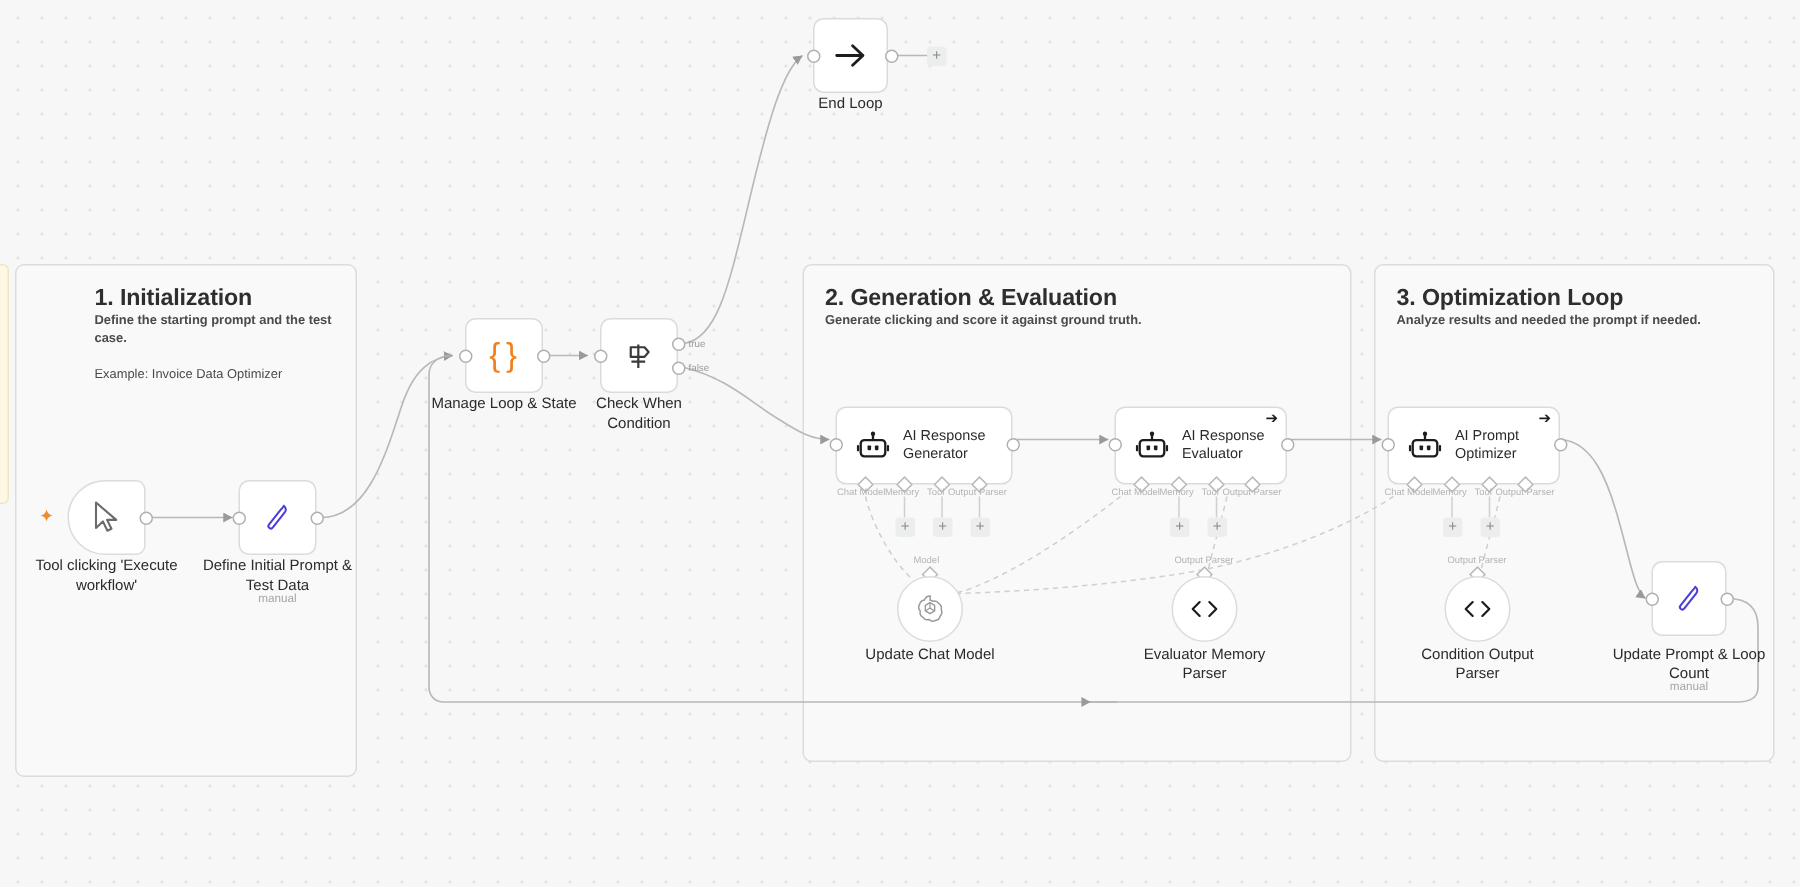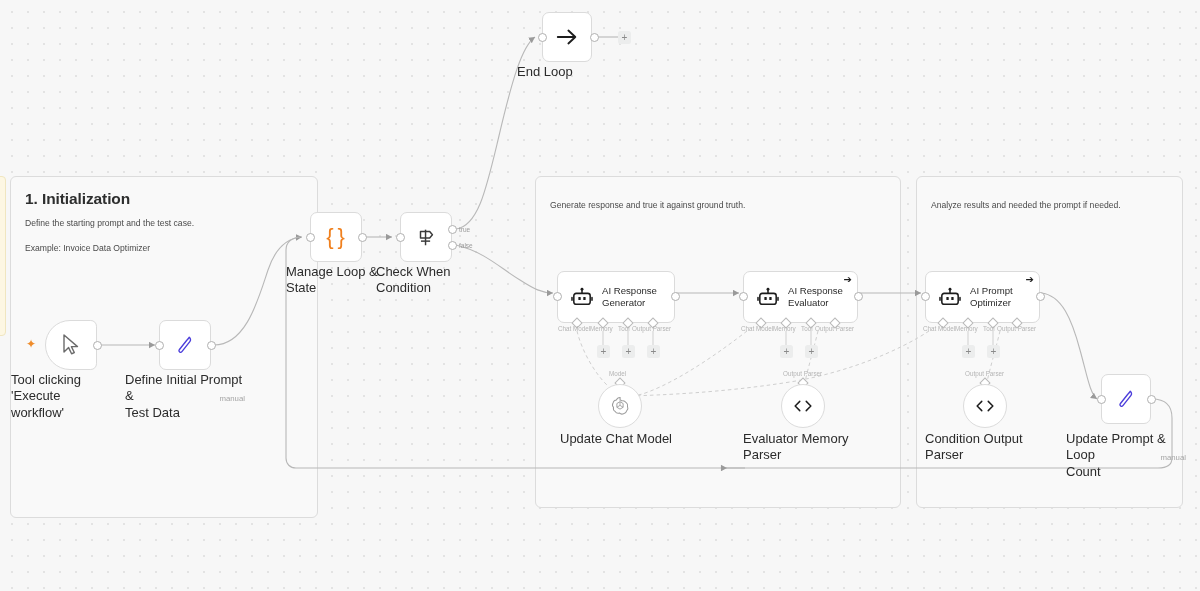--- a/index.html
+++ b/index.html
@@ -29,40 +29,40 @@
     margin:0;font-size:15.5px;font-weight:700;color:#2d2e2e;
     letter-spacing:-0.1px;
   }
   .sticky .sub{
     margin:0;font-size:8.6px;color:#4a4a4a;line-height:1.35;
   }
   .sticky .sub2{
     margin:0;font-size:8.6px;color:#4a4a4a;line-height:1.35;
   }
   .sticky-body{padding:13px 14px 0 14px;}
-  .sticky-body .sub{margin-top:10px;}
+  .sticky-body .sub{font-weight:bold;}
   .sticky-body .sub2{margin-top:13px;}
 
   
   #edges{position:absolute;left:0;top:0;width:1200px;height:591px;pointer-events:none;}
 
   
   .node{position:absolute;box-sizing:border-box;}
   .nbox{
     position:absolute;background:#ffffff;border:1px solid #dbdbdb;
     border-radius:7px;box-sizing:border-box;
     display:flex;align-items:center;justify-content:center;
   }
   .nbox.trigger{border-radius:28px 7px 7px 28px;}
   .nlabel{
-    position:absolute;text-align:left;font-size:13px;color:#2b2b2b;
+    position:absolute;text-align:center;font-size:10px;color:#2b2b2b;
     line-height:1.25;white-space:pre-line;
   }
   .nsub{
-    position:absolute;text-align:right;font-size:7.8px;color:#a5a5a5;
+    position:absolute;text-align:center;font-size:7.8px;color:#a5a5a5;
   }
   .circ-node{
     position:absolute;width:44px;height:44px;border-radius:50%;
     background:#fff;border:1px solid #dcdcdc;box-sizing:border-box;
     display:flex;align-items:center;justify-content:center;
   }
   .port{
     position:absolute;width:9px;height:9px;border-radius:50%;
     background:#fff;border:1.3px solid #b0b0b0;box-sizing:border-box;
   }
@@ -93,36 +93,38 @@
   }
   .icon-brace{color:#f0801e;font-size:22px;font-weight:500;line-height:1;letter-spacing:1px;}
 </style>
 </head>
 <body>
 
 <div id="canvas">
 
   <div class="sticky-yellow" style="left:-8px;top:176px;width:14px;height:160px;"></div>
 
-  <div class="sticky" style="left:10px;top:176px;width:308px;height:342px;">
+  <div class="sticky" style="left:10px;top:176px;width:228px;height:342px;padding-left:38px;">
     <div class="sticky-body">
       <h2>1. Initialization</h2>
       <p class="sub">Define the starting prompt and the test case.</p>
       <p class="sub2">Example: Invoice Data Optimizer</p>
     </div>
   </div>
 
   <div class="sticky" style="left:535px;top:176px;width:366px;height:332px;">
     <div class="sticky-body">
-      <p class="sub">Generate response and true it against ground truth.</p>
+      <h2>2. Generation &amp; Evaluation</h2>
+      <p class="sub">Generate clicking and score it against ground truth.</p>
     </div>
   </div>
 
   <div class="sticky" style="left:916px;top:176px;width:267px;height:332px;">
     <div class="sticky-body">
+      <h2>3. Optimization Loop</h2>
       <p class="sub">Analyze results and needed the prompt if needed.</p>
     </div>
   </div>
 
   <svg id="edges">
     <defs>
       <marker id="arr" markerWidth="7" markerHeight="7" refX="5.6" refY="3" orient="auto">
         <path d="M0,0 L5.6,3 L0,6 z" fill="#9a9a9a"></path>
       </marker>
       <marker id="arrL" markerWidth="7" markerHeight="7" refX="1" refY="3" orient="auto">

